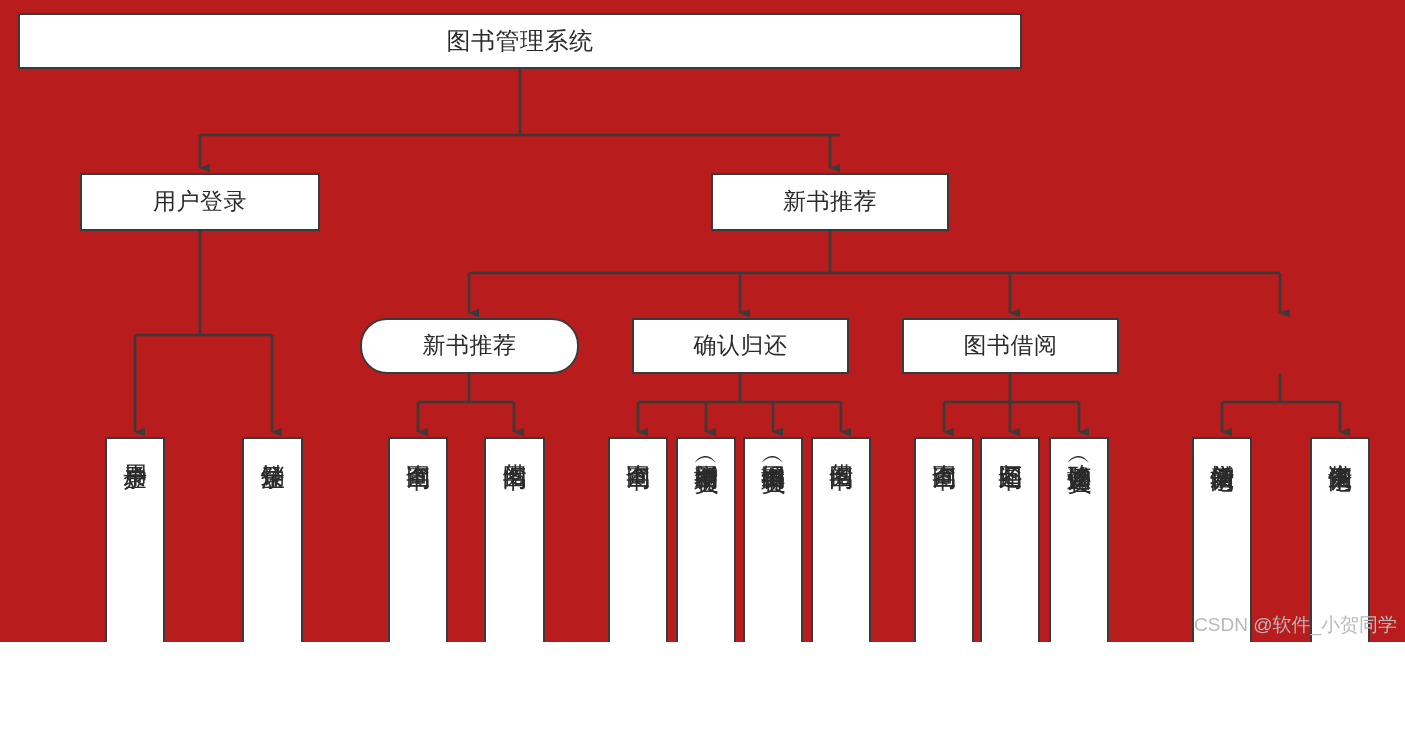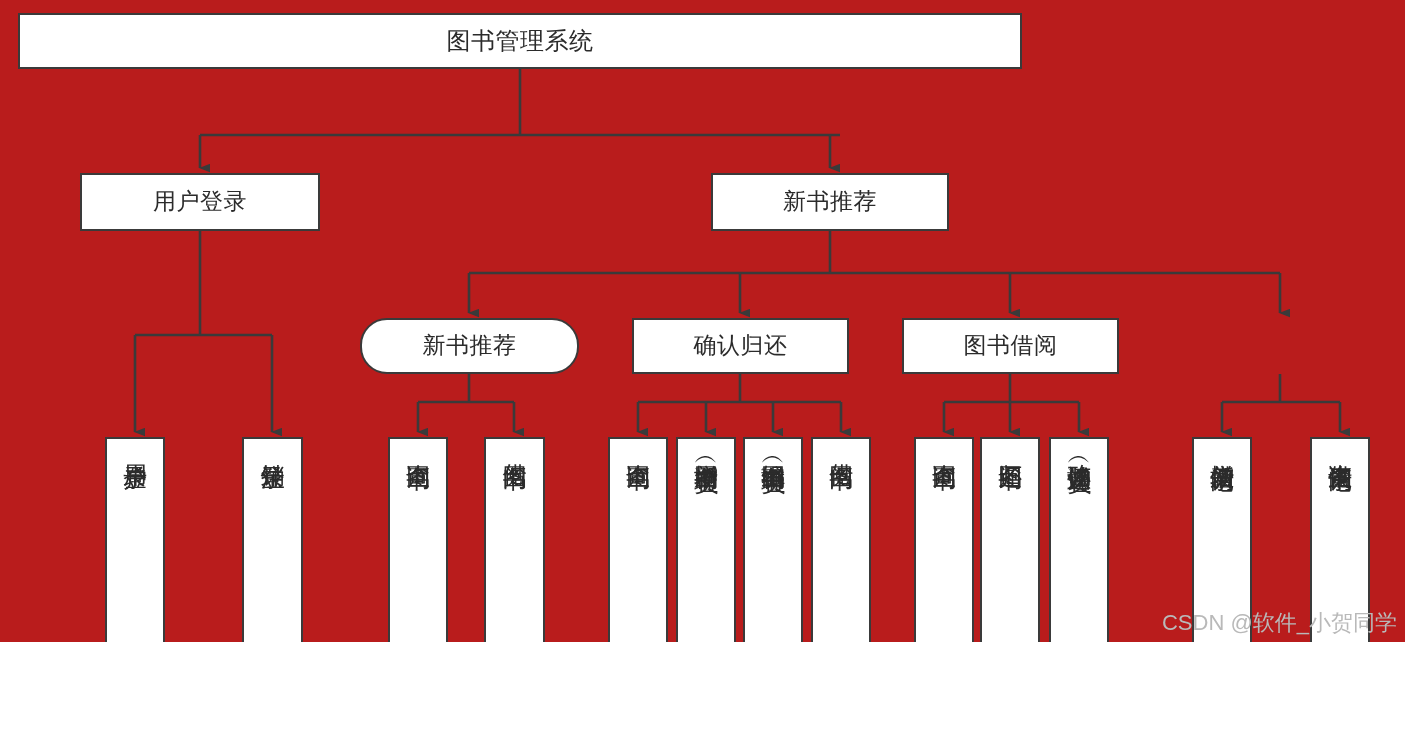--- a/index.html
+++ b/index.html
@@ -60,21 +60,21 @@
     letter-spacing: 1px;
     white-space: nowrap;
     max-height: 100%;
   }
   .node.root .node-label { font-size: 24px; }
 
   .watermark {
     position: absolute;
     right: 8px;
     bottom: 4px;
-    font-size: 22px;
+    font-size: 19px;
     color: #b9b9b9;
     white-space: nowrap;
     z-index: 5;
     font-family: "Liberation Sans", "DejaVu Sans", sans-serif;
     margin-left: 28px;
   }
 </style>
 </head>
 <body>
 

